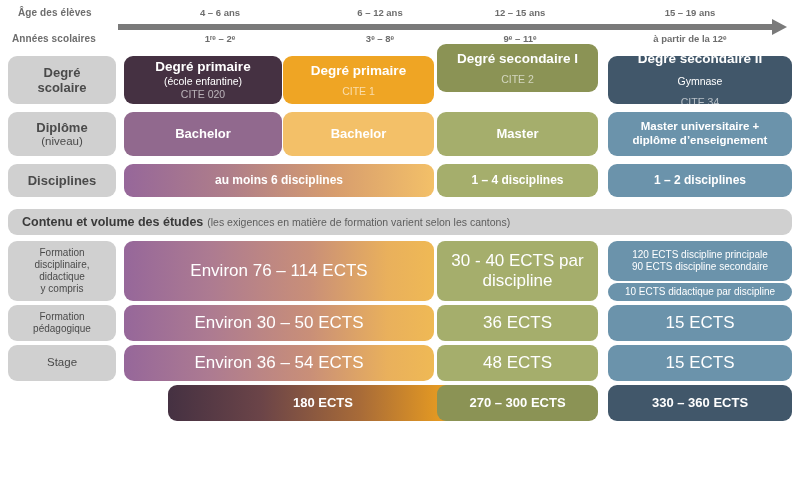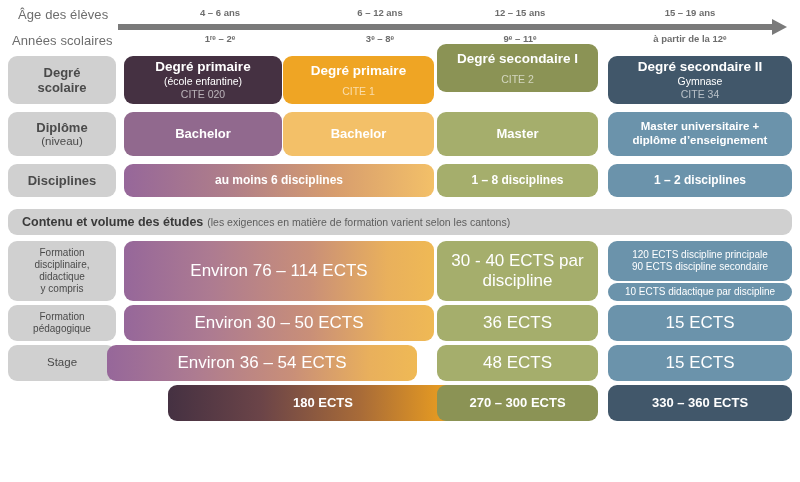--- a/index.html
+++ b/index.html
@@ -8,22 +8,22 @@
     background: #ffffff;
     font-family: "Liberation Sans", sans-serif;
     overflow: hidden;
   }
   #root { position: relative; width: 800px; height: 482px; }
 
   
   .axis-label {
     position: absolute;
     color: #6d6d6d;
-    font-size: 13px;
-    font-weight: normal;
+    font-size: 10px;
+    font-weight: bold;
     letter-spacing: .1px;
     white-space: nowrap;
   }
   .axis-sub {
     position: absolute;
     color: #6d6d6d;
     font-size: 9.5px;
     font-weight: bold;
     text-align: center;
     white-space: nowrap;
@@ -79,28 +79,28 @@
   .t-mid2 { font-weight: bold; font-size: 11.5px; color: #ffffff; }
   .t-disc { font-weight: bold; font-size: 12px; color: #ffffff; }
   .t-plain{ font-size: 17px; color: #ffffff; font-weight: normal; }
   .t-plain-s{ font-size: 10px; color: #ffffff; font-weight: normal; }
   .t-total{ font-weight: bold; font-size: 13px; color: #ffffff; }
 
   
   .c-purple  { background: #453142; }
   .c-orange  { background: #efa524; }
   .c-olive   { background: #8b9355; }
-  .c-blue    { background: #41576a; }
+  .c-blue    { background: #41576a; gap: 8px; }
 
   .c-purple2 { background: #91698e; }
   .c-orange2 { background: #f3c068; }
   .c-olive2  { background: #a5ae6c; }
   .c-blue2   { background: #6b93ab; }
 
-  .c-olive3  { background: #a5ae6c; }
+  .c-olive3  { background: #a5ae6c; border-radius: 8px; }
   .c-blue3   { background: #6b93ab; }
 
   .grad-disc { background: linear-gradient(90deg,#96679a 0%,#b07f89 35%,#d79d6e 68%,#f3c068 100%); }
   .grad-body { background: linear-gradient(90deg,#96679a 0%,#ad7b91 28%,#c98f78 60%,#e9b05c 85%,#efb955 100%); }
   .grad-total{ background: linear-gradient(90deg,#453142 0%,#6b4448 30%,#a86b38 62%,#e59a22 88%,#efa524 100%); }
 
   
   .banner {
     position: absolute;
     left: 8px; top: 209px;
@@ -188,21 +188,21 @@
 
   <div class="cell label-cell" style="left:8px; top:164px; width:108px; height:33px;">
     <div>Disciplines</div>
   </div>
 
   <div class="cell grad-disc" style="left:124px; top:164px; width:310px; height:33px;">
     <div class="t-disc">au moins 6 disciplines</div>
   </div>
 
   <div class="cell c-olive2" style="left:437px; top:164px; width:161px; height:33px;">
-    <div class="t-disc">1 – 8 disciplines</div>
+    <div class="t-disc">1 – 4 disciplines</div>
   </div>
 
   <div class="cell c-blue2" style="left:608px; top:164px; width:184px; height:33px;">
     <div class="t-disc">1 – 2 disciplines</div>
   </div>
 
   <div class="banner">
     <span class="banner-title">Contenu et volume des études</span>
     <span class="banner-note">(les exigences en matière de formation varient selon les cantons)</span>
   </div>
@@ -245,21 +245,21 @@
   </div>
 
   <div class="cell c-blue3" style="left:608px; top:305px; width:184px; height:36px;">
     <div class="t-plain">15 ECTS</div>
   </div>
 
   <div class="cell label-cell smallb" style="left:8px; top:345px; width:108px; height:36px;">
     <div>Stage</div>
   </div>
 
-  <div class="cell grad-body" style="left:107px; top:345px; width:310px; height:36px;">
+  <div class="cell grad-body" style="left:124px; top:345px; width:310px; height:36px;border-radius:10px;">
     <div class="t-plain">Environ 36 – 54 ECTS</div>
   </div>
 
   <div class="cell c-olive3" style="left:437px; top:345px; width:161px; height:36px;">
     <div class="t-plain">48 ECTS</div>
   </div>
 
   <div class="cell c-blue3" style="left:608px; top:345px; width:184px; height:36px;">
     <div class="t-plain">15 ECTS</div>
   </div>

